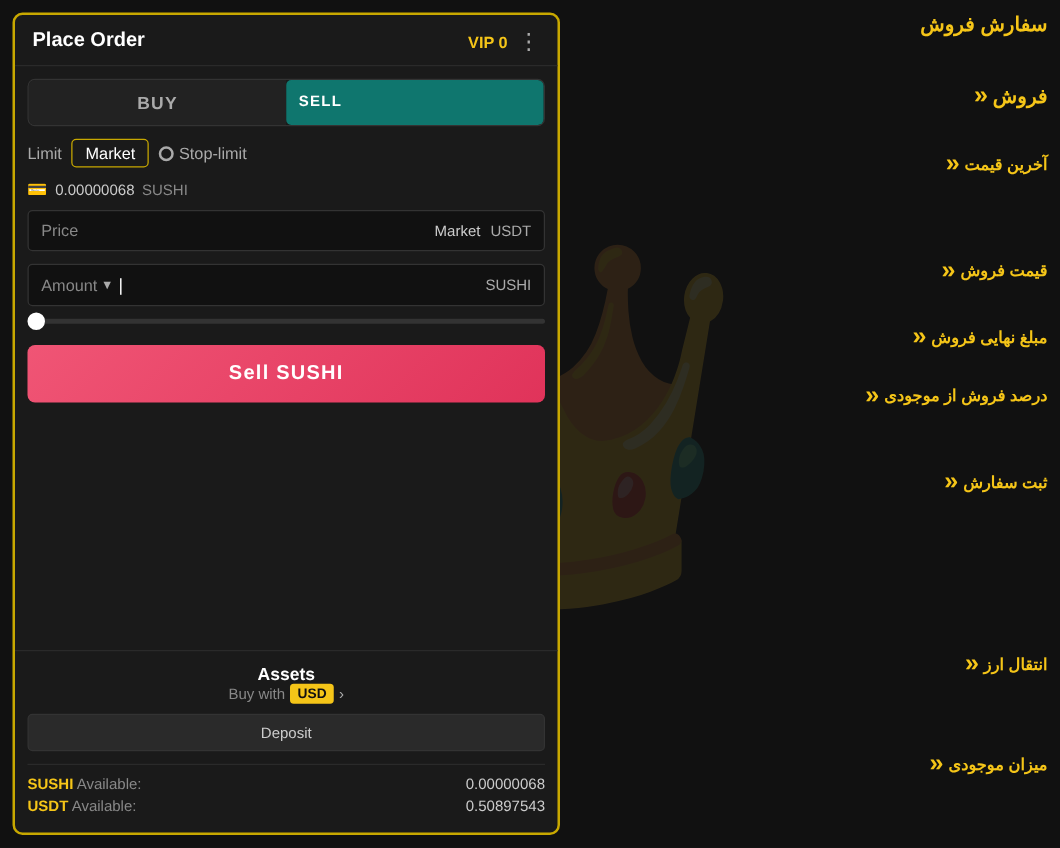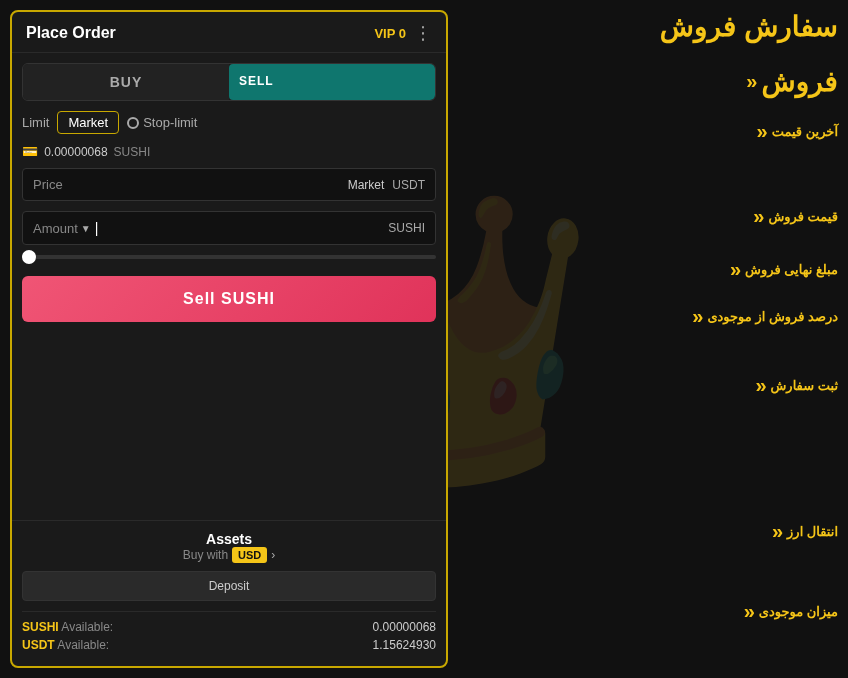--- a/index.html
+++ b/index.html
@@ -415,21 +415,21 @@
     }
 
     .double-arrow {
       color: #f5c518;
       font-size: 20px;
       font-weight: bold;
     }
 
     .annotation-text {
       color: #f5c518;
-      font-size: 28px;
+      font-size: 16px;
       font-weight: bold;
       font-family: 'Arial', sans-serif;
       direction: rtl;
       text-align: right;
     }
 
     .annotation-text-small {
       color: #f5c518;
       font-size: 13px;
       font-weight: bold;
@@ -521,21 +521,21 @@
               <span class="bal-currency">SUSHI</span>
               <span class="bal-avail">Available:</span>
             </span>
             <span class="bal-amount">0.00000068</span>
           </div>
           <div class="balance-line">
             <span class="bal-label">
               <span class="bal-currency">USDT</span>
               <span class="bal-avail">Available:</span>
             </span>
-            <span class="bal-amount">1.15624930</span>
+            <span class="bal-amount">0.50897543</span>
           </div>
         </div>
       </div>
     </div>
 
     <div class="right-panel">
 
       <div class="annotation-block" style="top: 10px;">
         <span class="annotation-text">سفارش فروش</span>
       </div>

